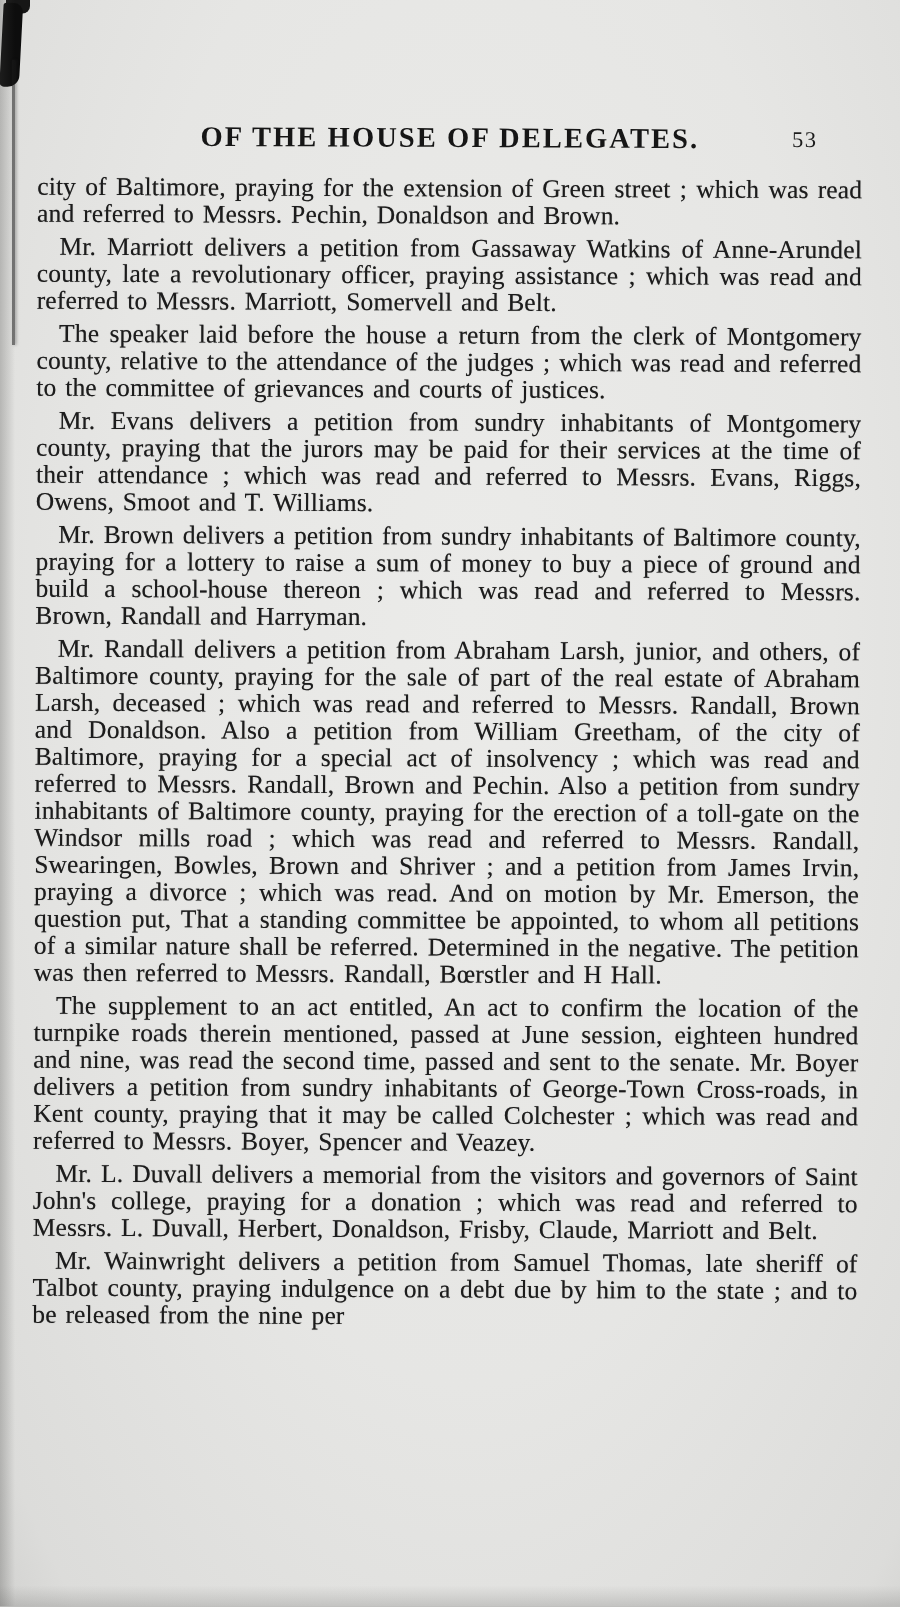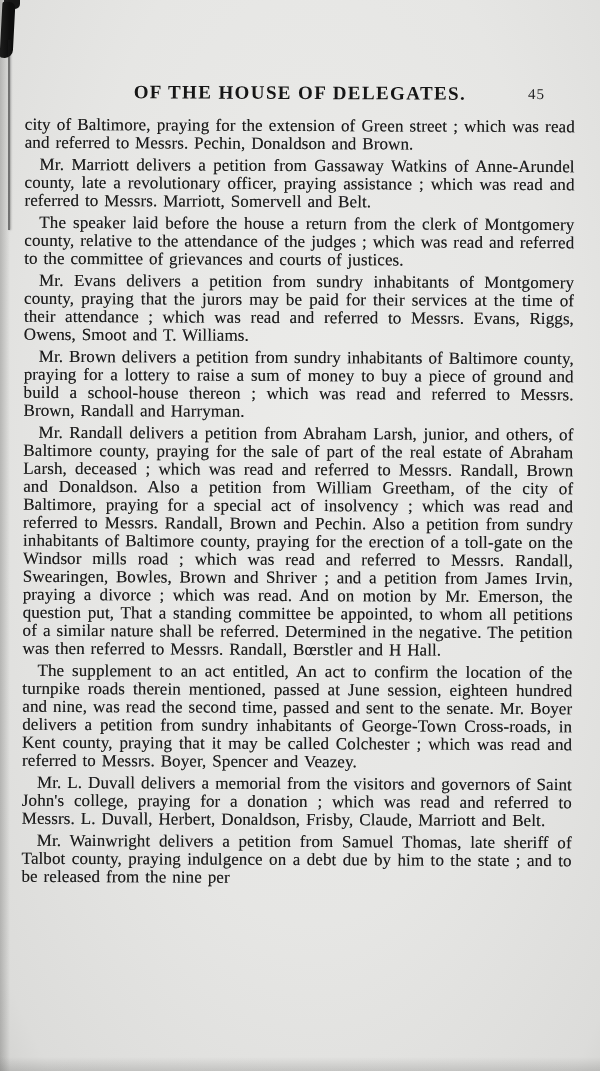--- a/index.html
+++ b/index.html
@@ -105,21 +105,21 @@
 <div class="page">
   <div class="ink-blot-top"></div>
   <div class="ink-blot"></div>
   <div class="binding-line"></div>
   <div class="edge-shade-left"></div>
   <div class="edge-shade-bottom"></div>
 
   <div class="content">
     <div class="page-header">
       <span class="page-title">OF THE HOUSE OF DELEGATES.</span>
-      <span class="page-number">45</span>
+      <span class="page-number">53</span>
     </div>
 
     <p class="para no-indent">city of Baltimore, praying for the extension of Green street ; which was read and referred to Messrs. Pechin, Donaldson and Brown.</p>
     <p class="para">Mr. Marriott delivers a petition from Gassaway Watkins of Anne-Arundel county, late a revolutionary officer, praying assistance ; which was read and referred to Messrs. Marriott, Somervell and Belt.</p>
     <p class="para">The speaker laid before the house a return from the clerk of Montgomery county, relative to the attendance of the judges ; which was read and referred to the committee of grievances and courts of justices.</p>
     <p class="para">Mr. Evans delivers a petition from sundry inhabitants of Montgomery county, praying that the jurors may be paid for their services at the time of their attendance ; which was read and referred to Messrs. Evans, Riggs, Owens, Smoot and T. Williams.</p>
     <p class="para">Mr. Brown delivers a petition from sundry inhabitants of Baltimore county, praying for a lottery to raise a sum of money to buy a piece of ground and build a school-house thereon ; which was read and referred to Messrs. Brown, Randall and Harryman.</p>
     <p class="para">Mr. Randall delivers a petition from Abraham Larsh, junior, and others, of Baltimore county, praying for the sale of part of the real estate of Abraham Larsh, deceased ; which was read and referred to Messrs. Randall, Brown and Donaldson.  Also a petition from William Greetham, of the city of Baltimore, praying for a special act of insolvency ; which was read and referred to Messrs. Randall, Brown and Pechin.  Also a petition from sundry inhabitants of Baltimore county, praying for the erection of a toll-gate on the Windsor mills road ; which was read and referred to Messrs. Randall, Swearingen, Bowles, Brown and Shriver ; and a petition from James Irvin, praying a divorce ; which was read.  And on motion by Mr. Emerson, the question put, That a standing committee be appointed, to whom all petitions of a similar nature shall be referred.  Determined in the negative.  The petition was then referred to Messrs. Randall, Bœrstler and H Hall.</p>
     <p class="para">The supplement to an act entitled, An act to confirm the location of the turnpike roads therein mentioned, passed at June session, eighteen hundred and nine, was read the second time, passed and sent to the senate.  Mr. Boyer delivers a petition from sundry inhabitants of George-Town Cross-roads, in Kent county, praying that it may be called Colchester ; which was read and referred to Messrs. Boyer, Spencer and Veazey.</p>
     <p class="para">Mr. L. Duvall delivers a memorial from the visitors and governors of Saint John's college, praying for a donation ; which was read and referred to Messrs. L. Duvall, Herbert, Donaldson, Frisby, Claude, Marriott and Belt.</p>

